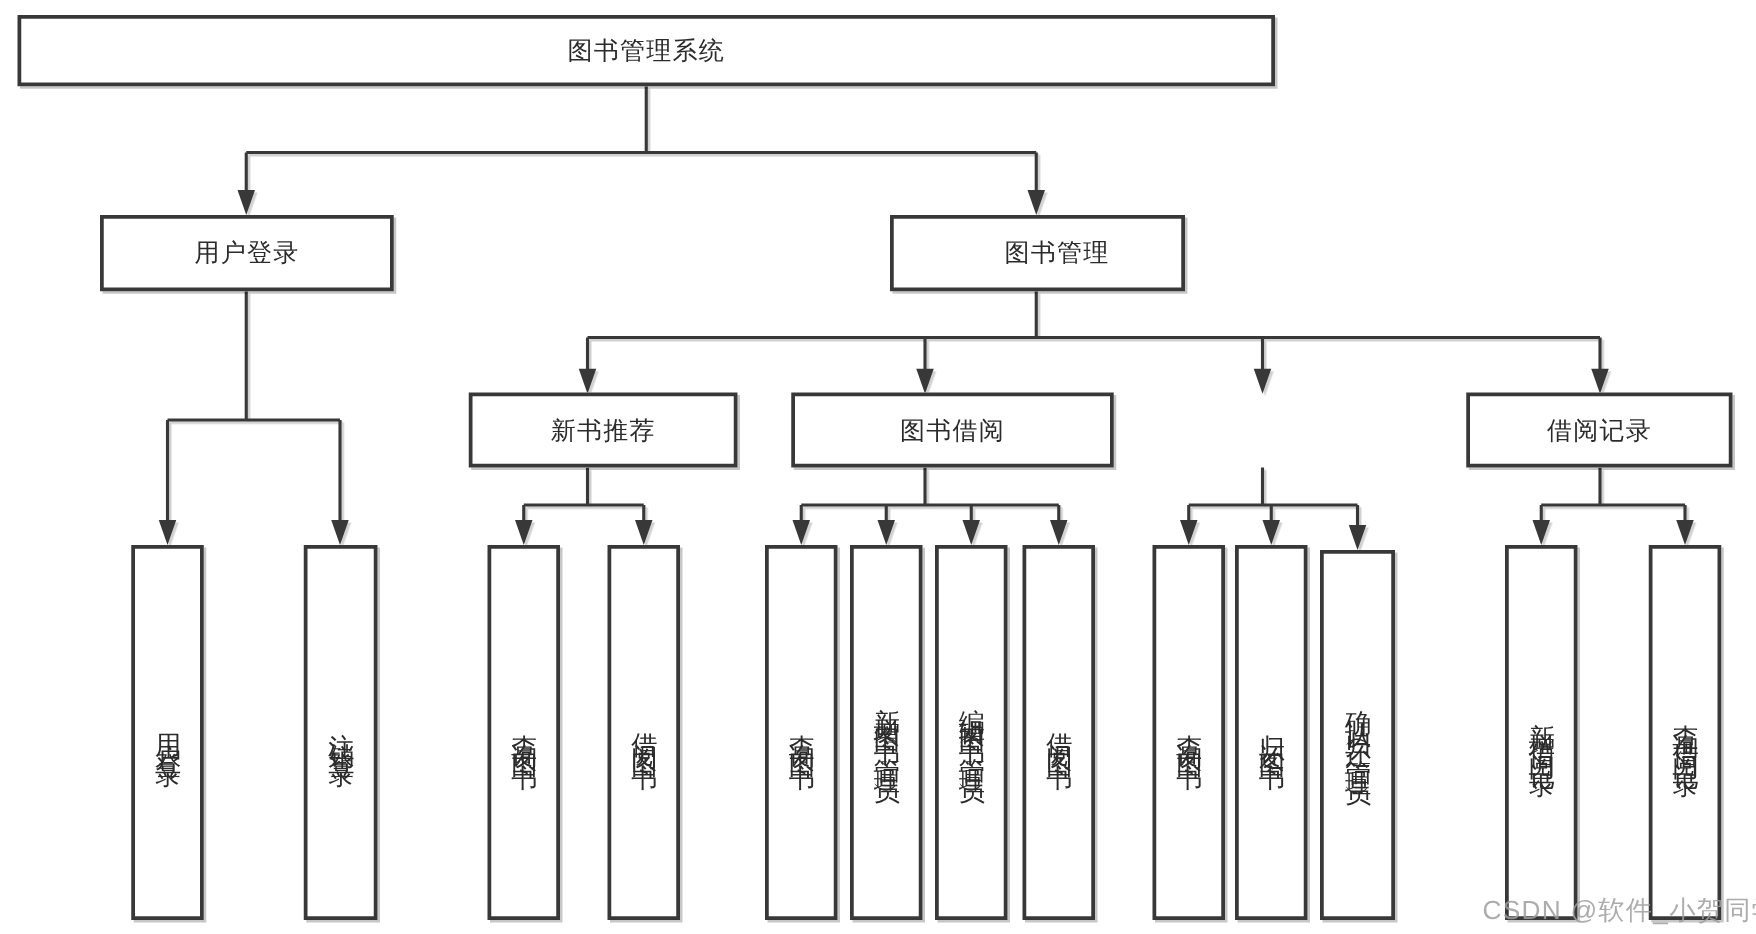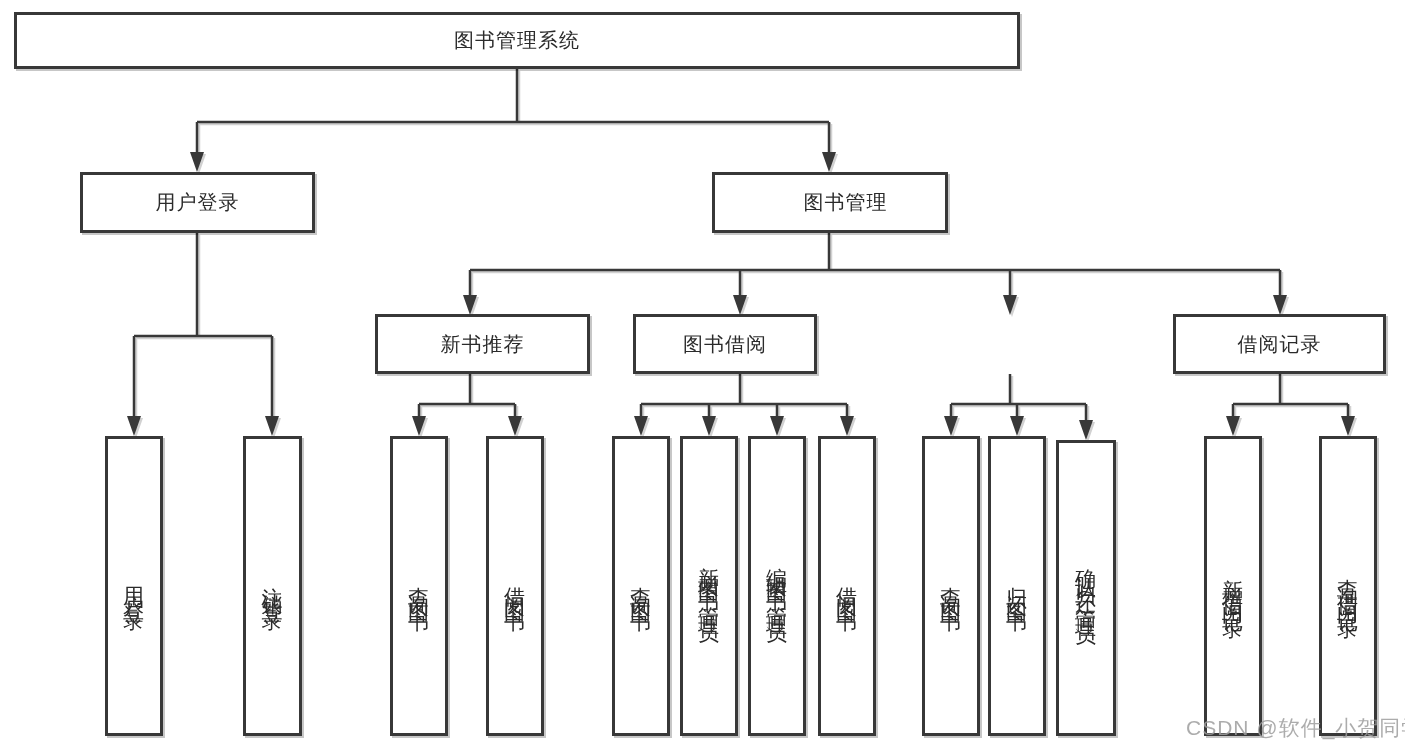--- a/index.html
+++ b/index.html
@@ -101,21 +101,21 @@
   <div class="node h" style="left:80px;top:172px;width:235px;height:61px;">
     <span>用户登录</span>
   </div>
   <div class="node h" style="left:712px;top:172px;width:236px;height:61px;padding-left:31px;">
     <span>图书管理</span>
   </div>
 
   <div class="node h" style="left:363px;top:314px;width:215px;height:60px;margin-left:12px;">
     <span>新书推荐</span>
   </div>
-  <div class="node h" style="left:633px;top:314px;width:184px;height:60px;">
+  <div class="node h" style="left:633px;top:314px;width:258px;height:60px;">
     <span>图书借阅</span>
   </div>
   <div class="node h" style="left:1173px;top:314px;width:213px;height:60px;">
     <span>借阅记录</span>
   </div>
 
   <div class="node v" style="left:105px;top:436px;width:58px;height:300px;">
     <span class="vtext">用户登录</span>
   </div>
   <div class="node v" style="left:243px;top:436px;width:59px;height:300px;">

